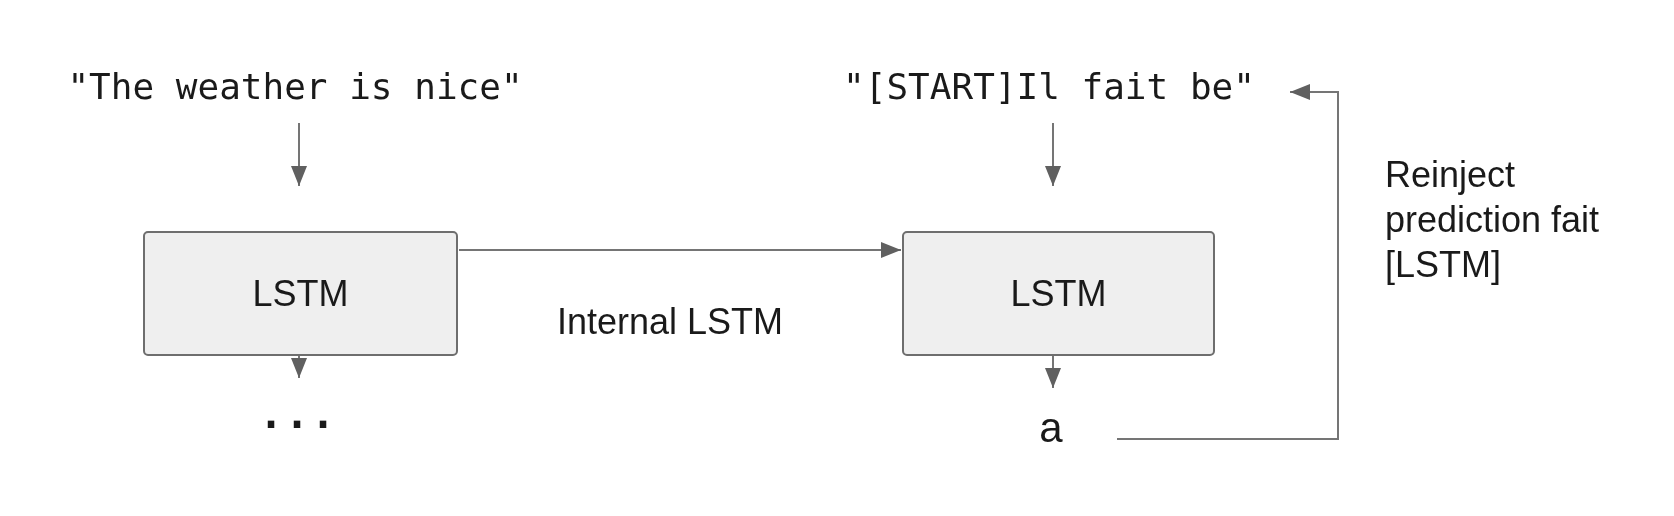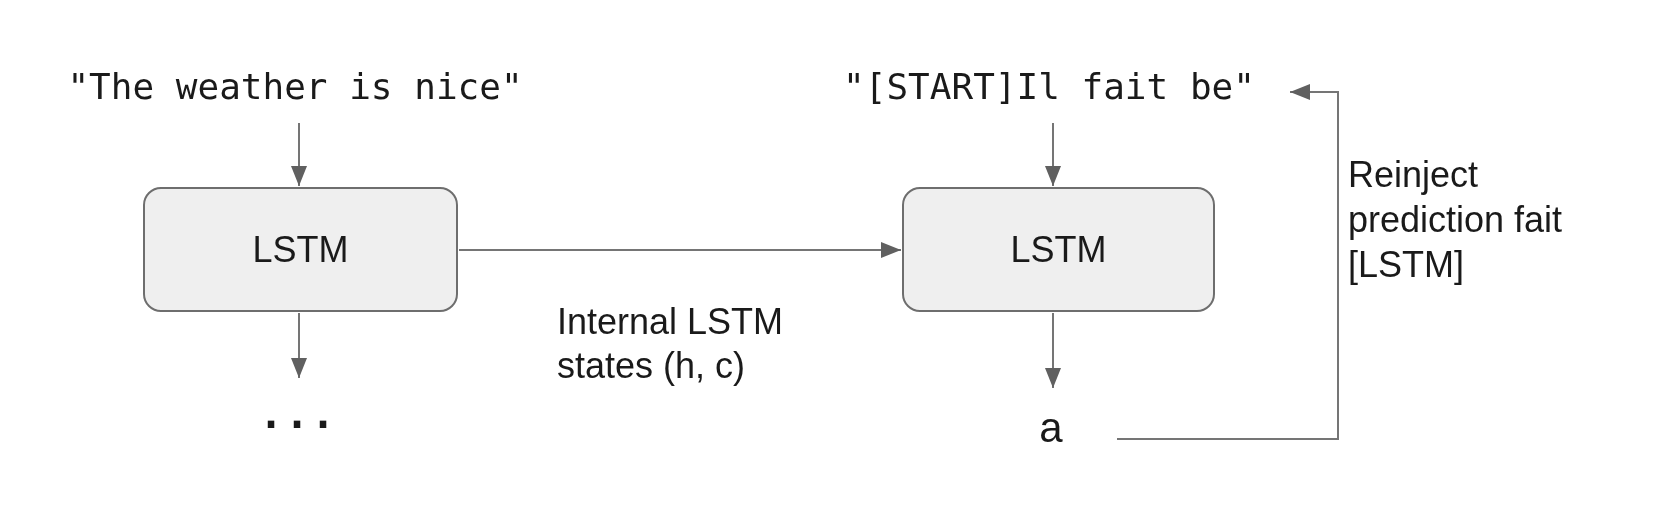--- a/index.html
+++ b/index.html
@@ -38,45 +38,46 @@
     font-size: 36px;
     line-height: 1.15;
     white-space: nowrap;
     transform: translateX(-50%);
     color: var(--text);
   }
   .node-box {
     position: absolute;
     background: var(--box-fill);
     border: 2px solid var(--box-border);
-    border-radius: 18px;
+    border-radius: 5px;
     display: flex;
     flex-direction: column;
     align-items: center;
     justify-content: center;
     font-size: 36px;
     line-height: 50px;
     text-align: center;
     color: var(--text);
+    margin-top: 44px;
   }
   .encoder-box { left: 143px; top: 187px; width: 315px; height: 125px; }
   .decoder-box { left: 902px; top: 187px; width: 313px; height: 125px; }
   .states-label {
     position: absolute;
     left: 670px; top: 300px;
     transform: translateX(-50%);
     font-size: 36px;
     line-height: 44px;
     text-align: left;
     white-space: nowrap;
     color: var(--text);
   }
   .annotation {
     position: absolute;
-    left: 1348px; top: 152px;
+    left: 1385px; top: 152px;
     font-size: 36px;
     line-height: 45px;
     white-space: nowrap;
     color: var(--text);
   }
   .ellipsis-label {
     position: absolute;
     left: 298px; top: 392px;
     transform: translateX(-50%);
     font-family: "DejaVu Sans Mono", "Liberation Mono", monospace;
@@ -121,21 +122,20 @@
   <div class="node-box encoder-box">
     <span>LSTM</span>
   </div>
 
   <div class="node-box decoder-box">
     <span>LSTM</span>
   </div>
 
   <div class="states-label">
     <div>Internal LSTM</div>
-    <div>states (h, c)</div>
   </div>
 
   <div class="ellipsis-label">...</div>
 
   <div class="output-label">a</div>
 
   <div class="annotation">
     <div>Reinject</div>
     <div>prediction fait</div>
     <div>[LSTM]</div>

